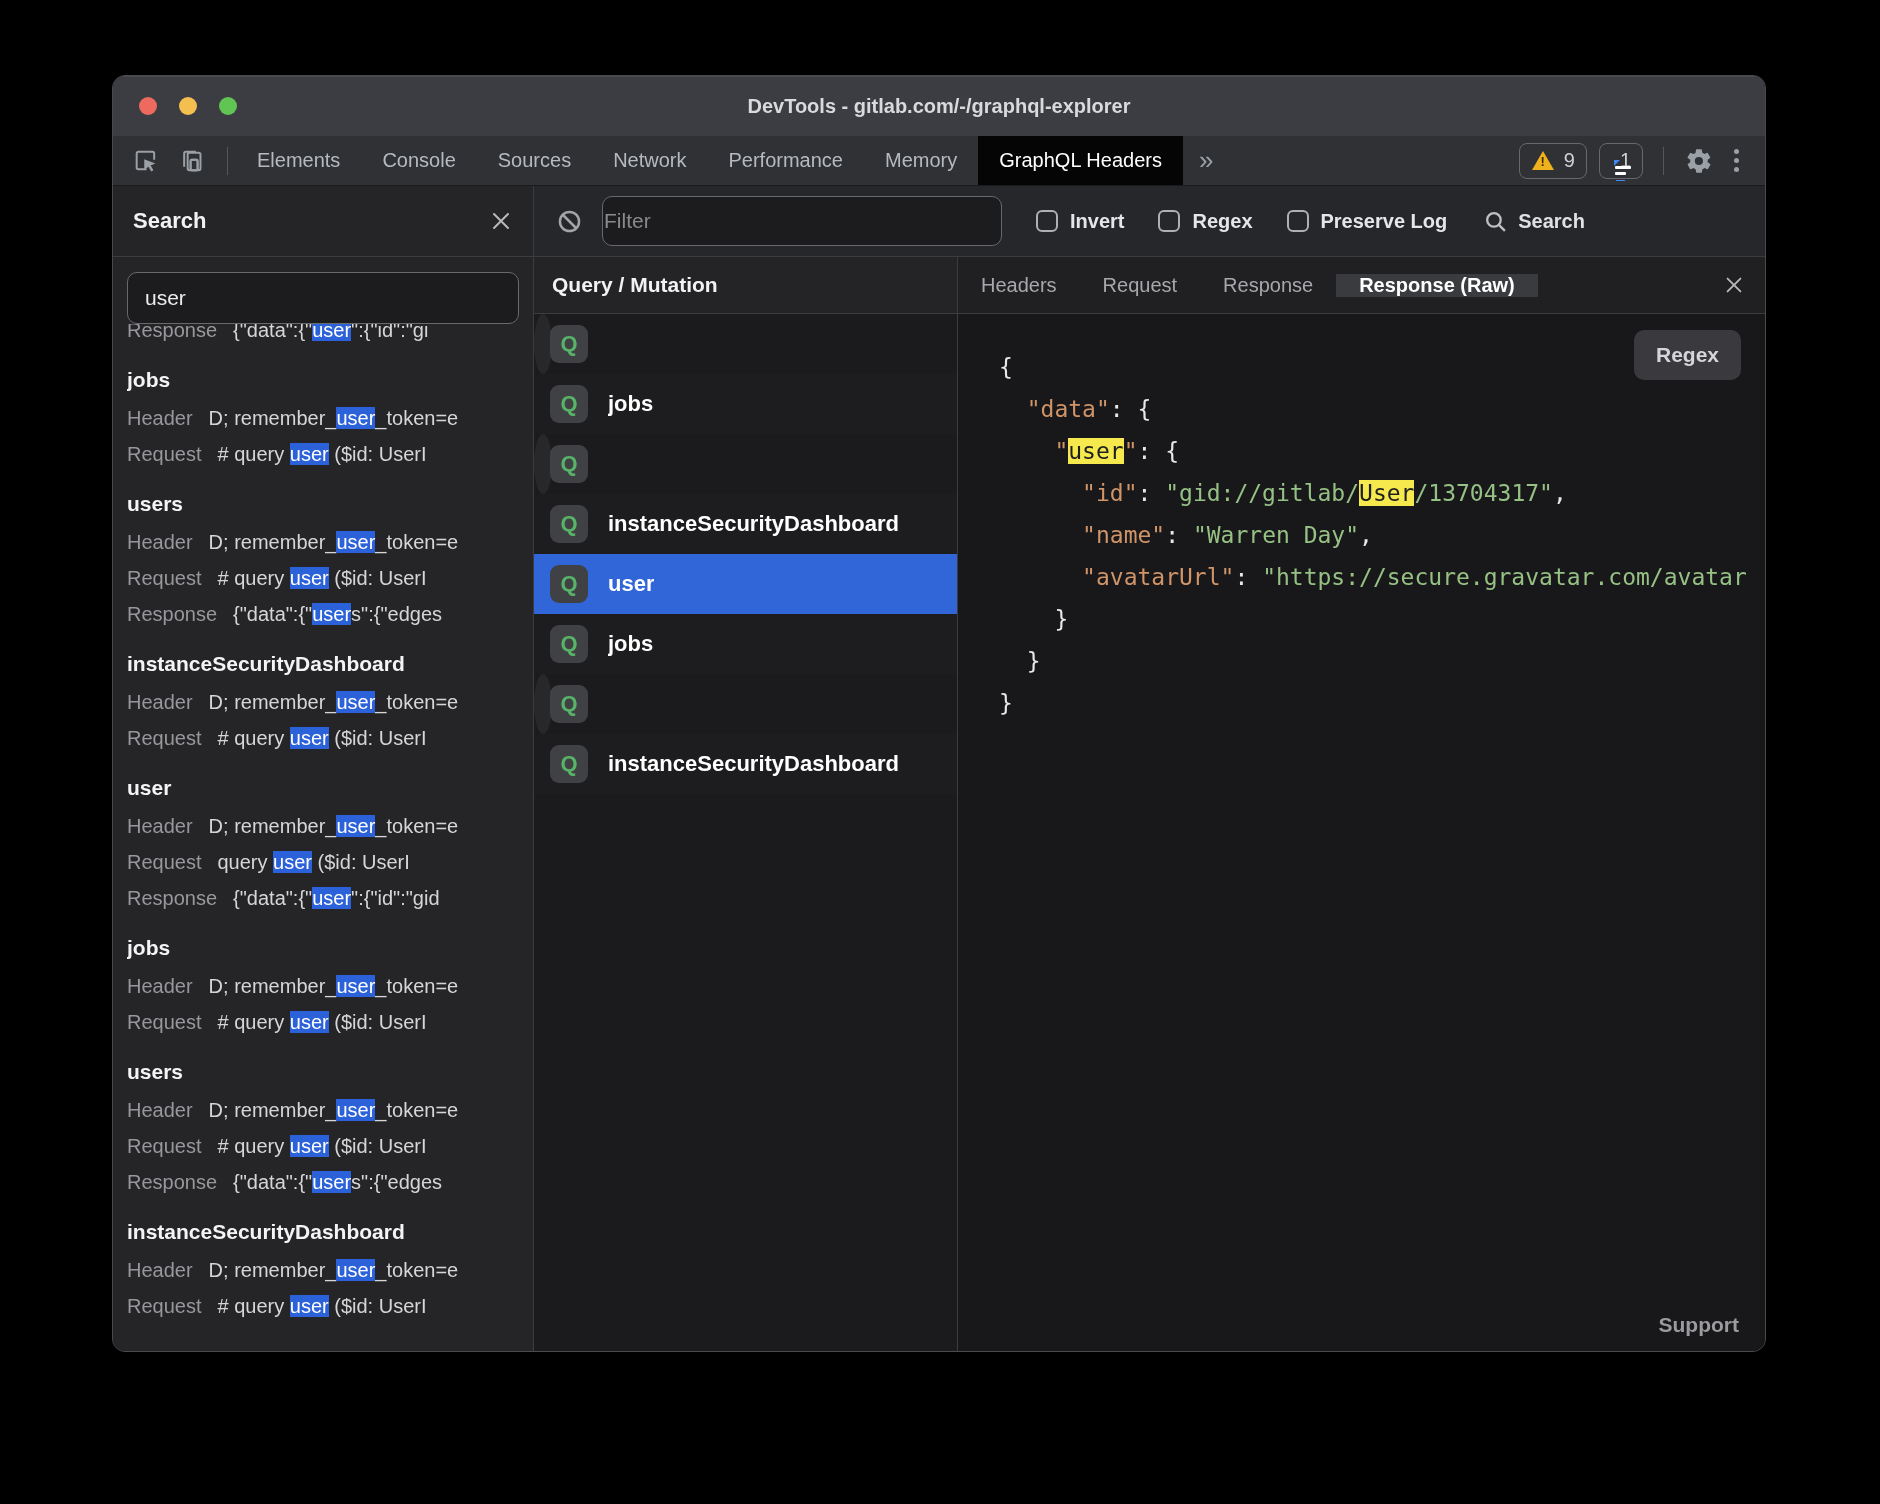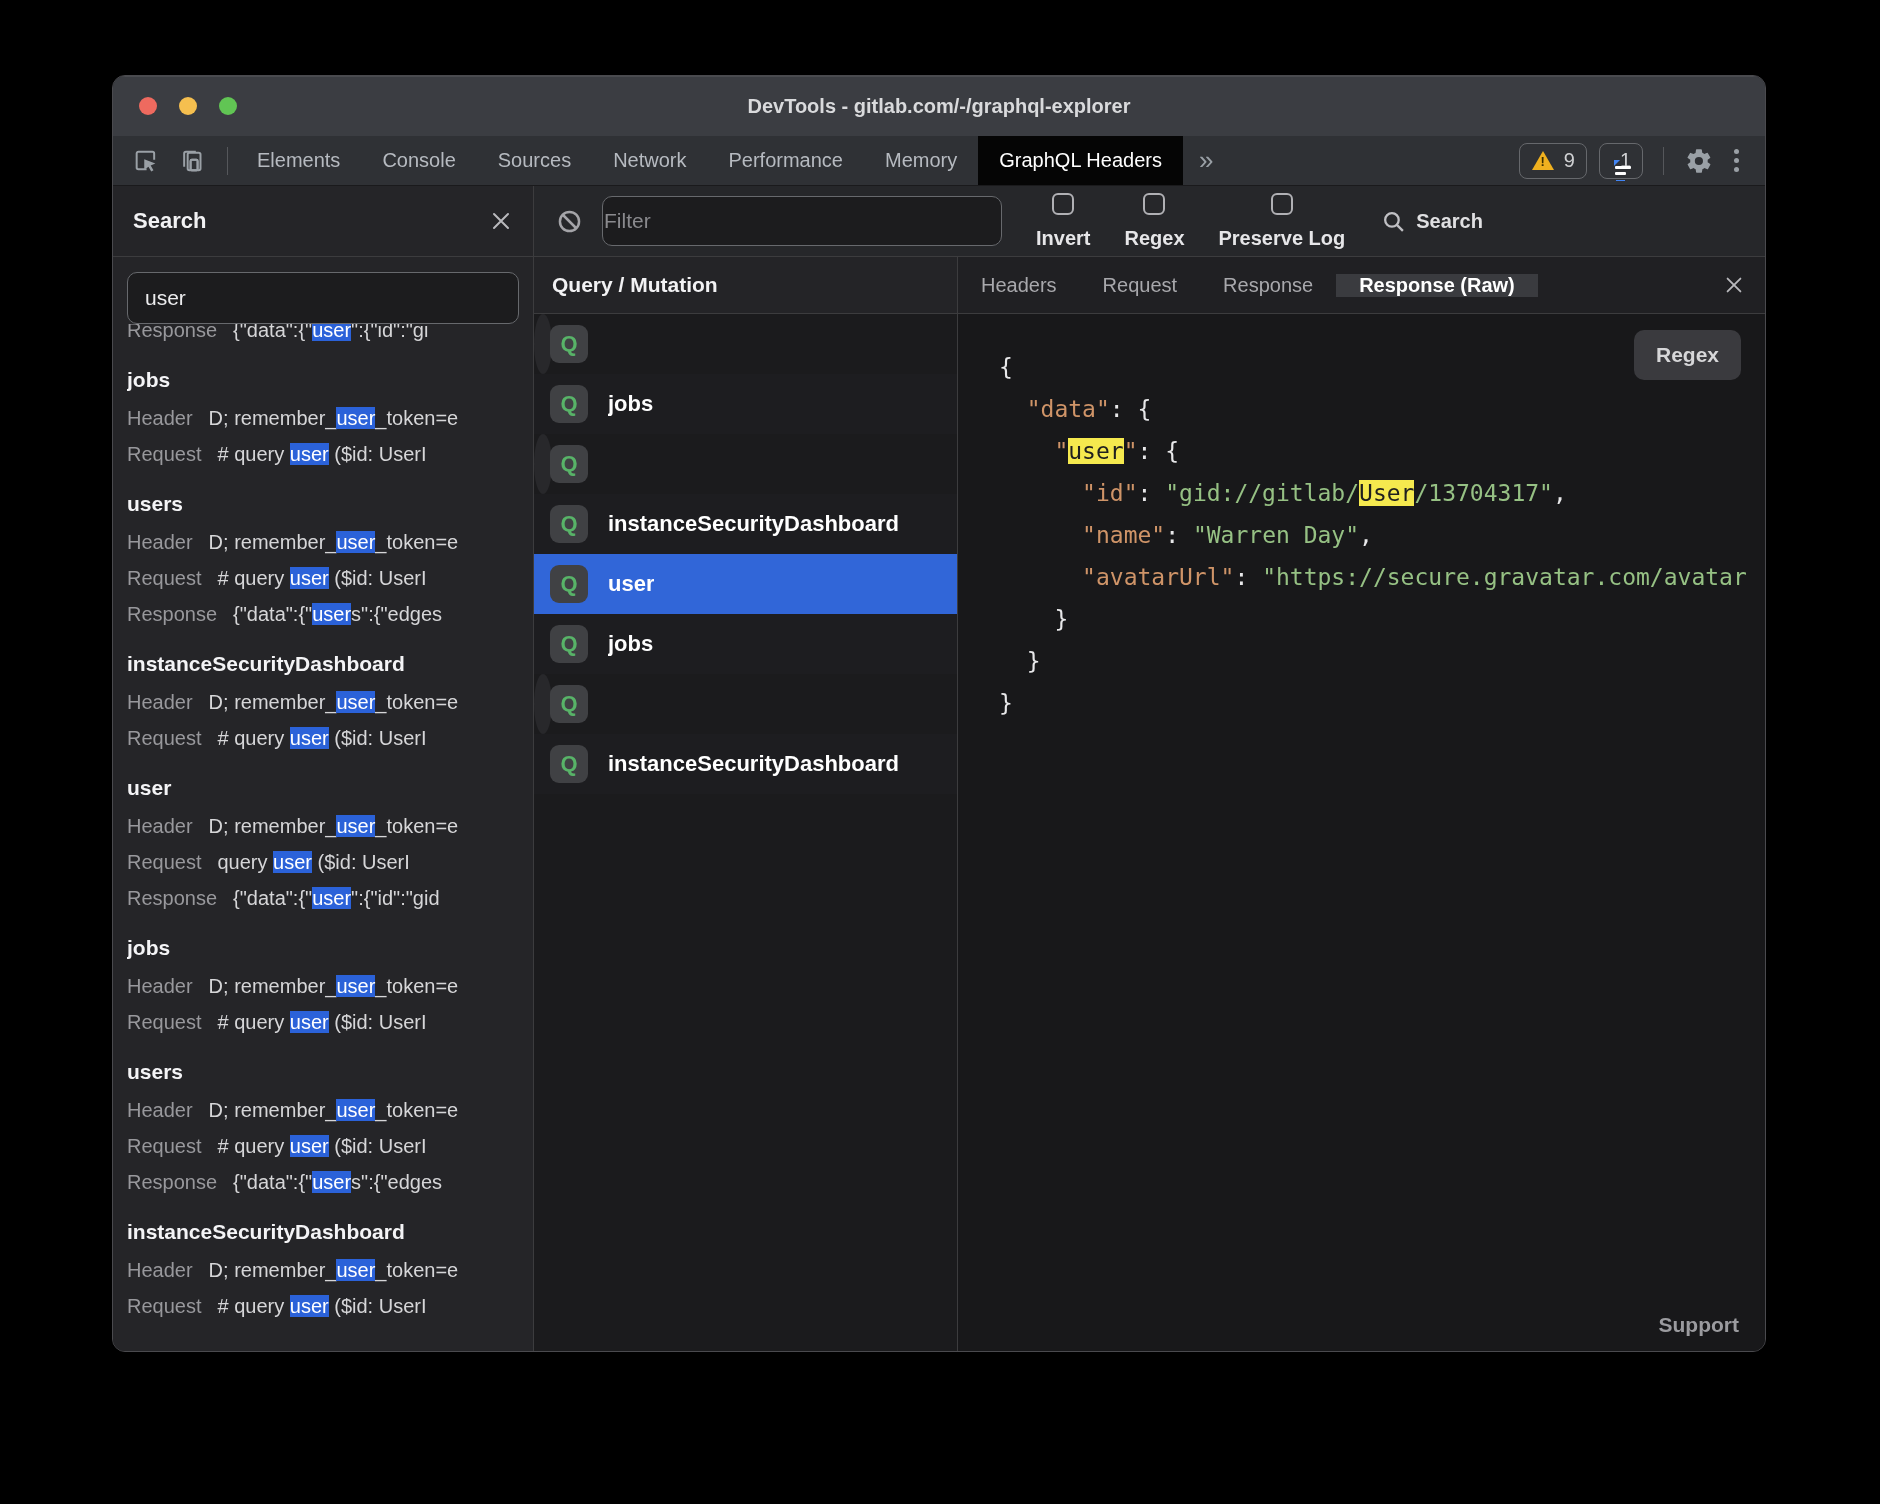--- a/index.html
+++ b/index.html
@@ -66,21 +66,21 @@
   .sec-title { color:#f4f4f6; font-size:21px; font-weight:bold; line-height:40px; margin-top:12px; white-space:nowrap; overflow:hidden; }
   .res-row.clipped { margin-top:-14px; }
 
   
   .right-wrap { flex:1; display:flex; flex-direction:column; min-width:0; }
   .filter-band { height:71px; flex:0 0 auto; background:#26272a; border-bottom:1px solid #3c3c3e;
     display:flex; align-items:center; padding:0 20px; }
   .filter-input { width:400px; height:50px; margin-left:18px; background:#1c1c1e; border:1px solid #67696d; border-radius:10px;
     color:#ececee; font-size:21px; padding:0 1px; font-family:"Liberation Sans", sans-serif; outline:none; }
   .filter-input::placeholder { color:#8a8a8e; }
-  .chk-group { display:flex; align-items:center; gap:12px; margin-left:34px;flex-direction:column; }
+  .chk-group { display:flex; align-items:center; gap:12px; margin-left:34px; }
   .chk-box { width:22px; height:22px; border:2px solid #b0b0b4; border-radius:6px; background:transparent; flex:0 0 auto; }
   .chk-label { color:#e6e6e8; font-size:20px; font-weight:bold; white-space:nowrap; }
   .search-ctl { display:flex; align-items:center; gap:10px; margin-left:36px; }
   .search-ctl .lbl { color:#e0e0e2; font-size:20px; font-weight:bold; }
 
   .lower { flex:1; display:flex; min-height:0; }
 
   
   .mid-panel { width:424px; flex:0 0 auto; border-right:1px solid #3c3c3e; display:flex; flex-direction:column; background:#1b1b1d; min-height:0; }
   .mid-head { height:57px; flex:0 0 auto; background:#242427; border-bottom:1px solid #3c3c3e;

